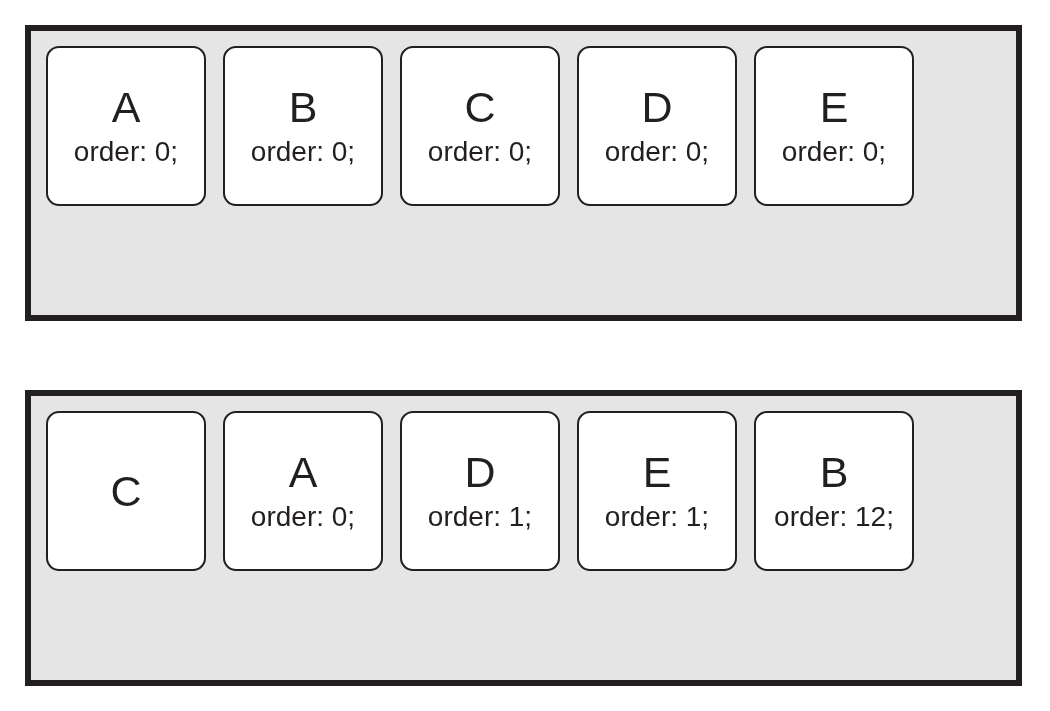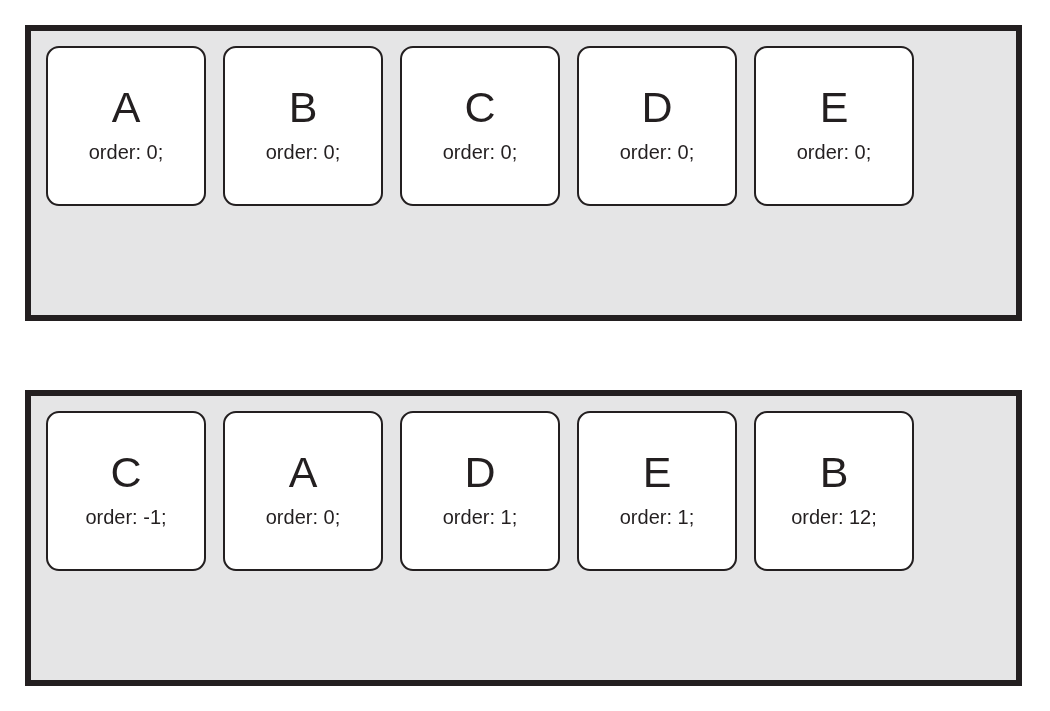--- a/index.html
+++ b/index.html
@@ -51,21 +51,21 @@
     gap: 4px;
     color: var(--text-color);
   }
   .item-letter {
     font-size: 43px;
     line-height: 48px;
     font-weight: 400;
     text-align: center;
   }
   .item-order {
-    font-size: 20px;
+    font-size: 28px;
     line-height: 34px;
     font-weight: 400;
     text-align: center;
     white-space: nowrap;
   }
 </style>
 </head>
 <body>
 
 <div class="page">
@@ -89,21 +89,20 @@
     </div>
     <div class="flex-item">
       <div class="item-letter">E</div>
       <div class="item-order">order: 0;</div>
     </div>
   </div>
 
   <div class="flex-container">
     <div class="flex-item">
       <div class="item-letter">C</div>
-      <div class="item-order">order: -1;</div>
     </div>
     <div class="flex-item">
       <div class="item-letter">A</div>
       <div class="item-order">order: 0;</div>
     </div>
     <div class="flex-item">
       <div class="item-letter">D</div>
       <div class="item-order">order: 1;</div>
     </div>
     <div class="flex-item">

